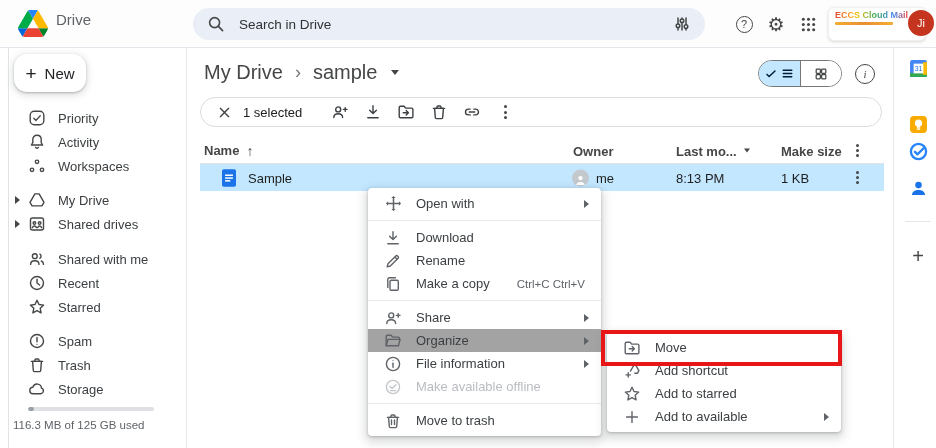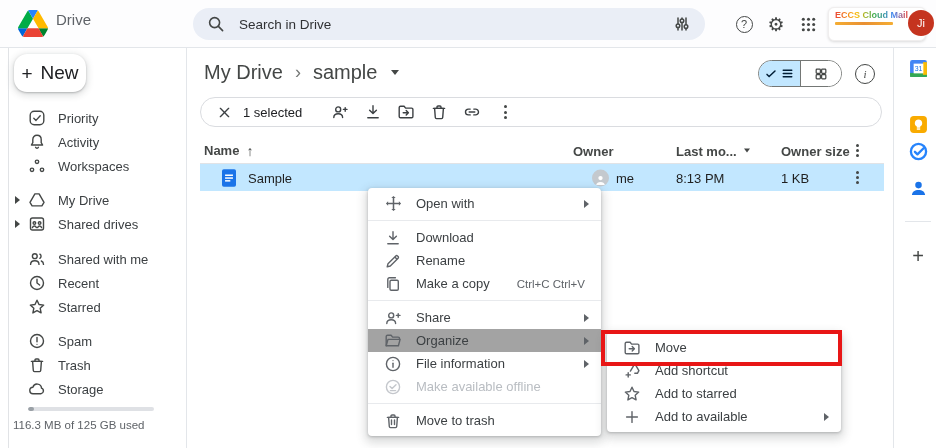--- a/index.html
+++ b/index.html
@@ -51,21 +51,21 @@
   
   .left-edge-line { position:absolute; left:8px; top:48px; width:1px; height:400px; background:#e1e3e6; }
   .sidebar-divider { position:absolute; left:186px; top:48px; width:1px; height:400px; background:#e3e6ea; }
   .right-divider { position:absolute; left:893px; top:48px; width:1px; height:400px; background:#e3e6ea; }
 
   
   .new-button { position:absolute; left:14px; top:54px; width:72px; height:38px; background:#fff;
                 border-radius:13px; box-shadow:0 1px 2px rgba(60,64,67,.3),0 2px 6px 2px rgba(60,64,67,.15);
                 display:flex; align-items:center; justify-content:center; gap:8px; cursor:pointer; }
   .new-plus { font-size:19px; color:#202124; font-weight:400; line-height:1; }
-  .new-label { font-size:19px; color:#202124; }
+  .new-label { font-size:15px; color:#202124; }
   .nav-item { position:absolute; left:9px; width:176px; height:24px; display:flex; align-items:center;
               padding-left:19px; font-size:13px; color:#3c4043; cursor:pointer; border-radius:0 16px 16px 0; }
   .nav-caret { width:0; height:0; border-style:solid; border-width:4px 0 4px 5px;
                border-color:transparent transparent transparent #444746; position:absolute; left:6px; }
   .nav-icon { width:18px; height:18px; margin-right:12px; color:#444746; flex:none;
               display:flex; align-items:center; justify-content:center; }
   .storage-bar { position:absolute; left:28px; top:407px; width:126px; height:4px; border-radius:2px;
                  background:#dfe1e5; overflow:hidden; }
   .storage-bar .used { width:6px; height:4px; background:#9aa0a6; border-radius:2px; }
   .storage-text { position:absolute; left:13px; top:419px; font-size:11.5px; color:#5f6368; }
@@ -400,21 +400,21 @@
       <span style="font-weight:normal;color:#444746;font-size:14px;">↑</span>
     </span>
     <span class="cell" style="left:373px;">
       <span>Owner</span>
     </span>
     <span class="cell" style="left:476px;">
       <span>Last mo...</span>
       <span class="tri-down" style="border-width:4px 3.5px 0 3.5px;"></span>
     </span>
     <span class="cell" style="left:581px;">
-      <span>Owner size</span>
+      <span>Make size</span>
     </span>
     <span class="cell" style="left:656px;">
       <span class="vdots">
           <i></i>
           <i></i>
           <i></i>
         </span>
     </span>
   </div>
   <div class="th-underline"></div>
@@ -422,21 +422,21 @@
   <div class="trow">
     <span class="cell" style="left:22px;">
       <svg width="14" height="18" viewBox="0 0 16 20">
         <rect width="16" height="20" rx="2" fill="#1a73e8"></rect>
         <rect x="3.5" y="6" width="9" height="1.7" fill="#fff"></rect>
         <rect x="3.5" y="9.2" width="9" height="1.7" fill="#fff"></rect>
         <rect x="3.5" y="12.4" width="6" height="1.7" fill="#fff"></rect>
       </svg>
     </span>
     <span class="cell" style="left:48px;color:#1f1f1f;">Sample</span>
-    <span class="cell" style="left:392px;justify-content:space-between;">
+    <span class="cell" style="left:372px;justify-content:space-between;">
       <span class="file-owner-avatar">
         <svg width="13" height="13" viewBox="0 0 18 18" fill="#fff">
           <circle cx="9" cy="6.4" r="3"></circle>
             <path d="M3 16c.4-3 3-4.4 6-4.4s5.6 1.4 6 4.4z"></path>
         </svg>
       </span>
       <span>me</span>
     </span>
     <span class="cell" style="left:476px;">8:13 PM</span>
     <span class="cell" style="left:581px;">1 KB</span>

